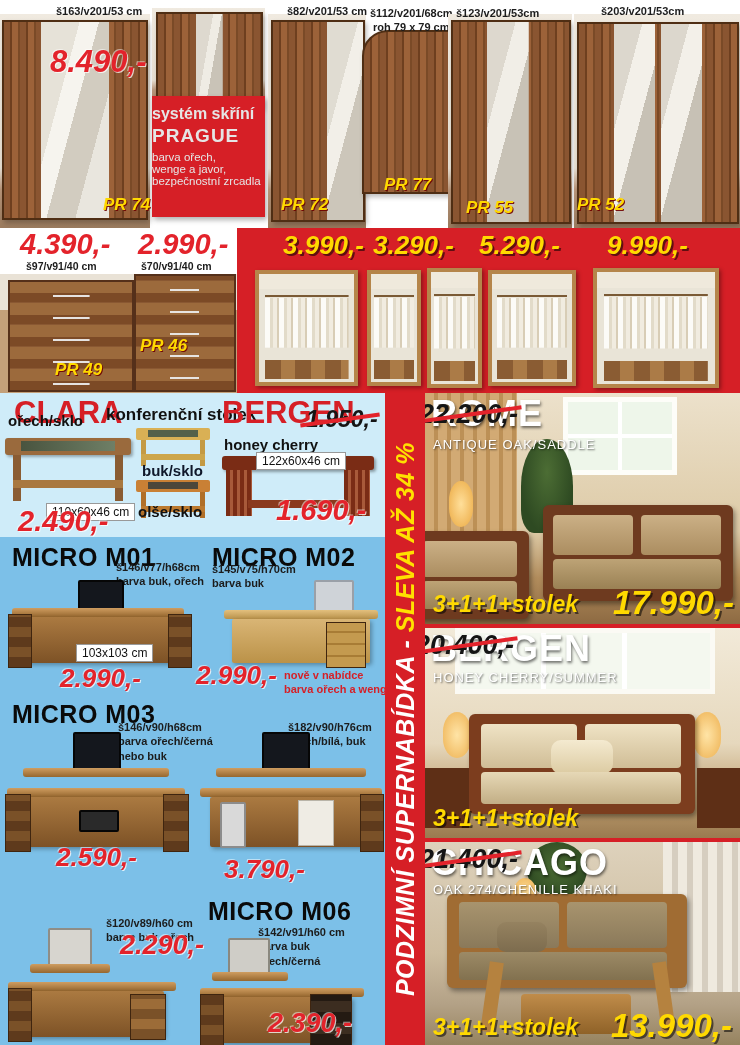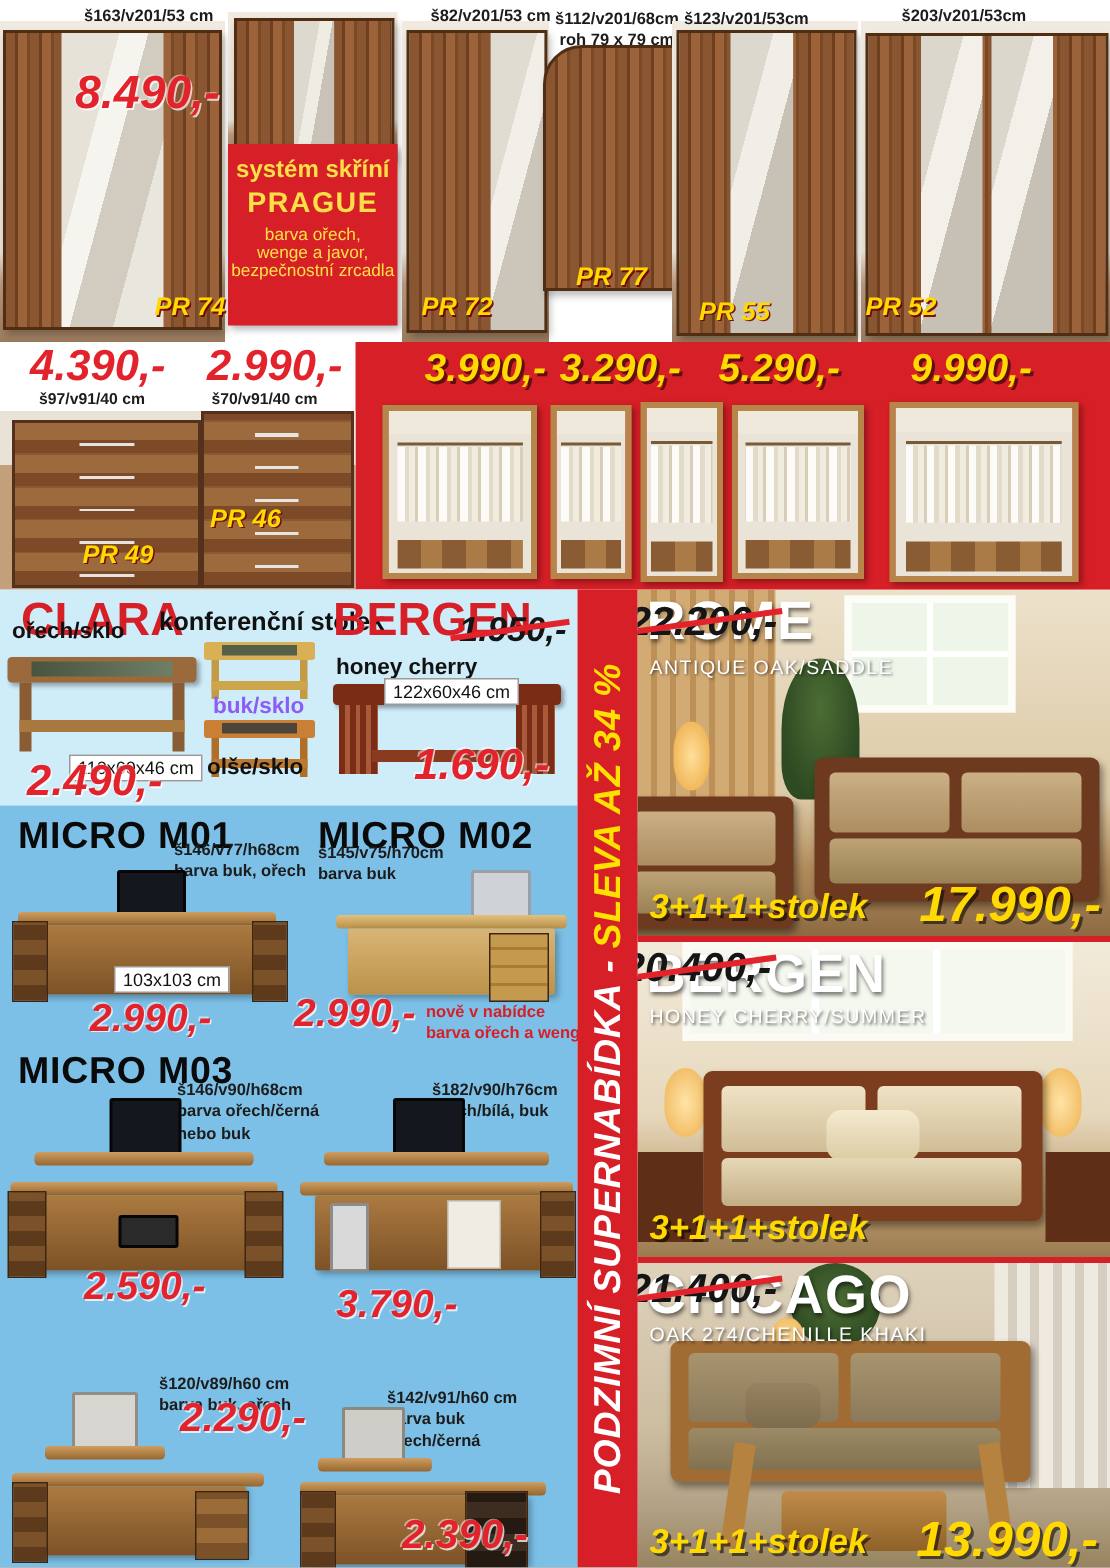--- a/index.html
+++ b/index.html
@@ -7,21 +7,21 @@
   .a{position:absolute}
   .dims{font-size:11px;font-weight:700;color:#1c1c1c;line-height:1.3}
   .pr{font-size:17px;font-weight:700;font-style:italic;color:#ffd900;text-shadow:1px 1px 0 rgba(110,0,0,.9)}
   .price-red{font-style:italic;font-weight:700;color:#e3232b;text-shadow:1px 1px 0 rgba(255,255,255,.75),-1px -1px 0 rgba(255,255,255,.5)}
   .price-yel{font-style:italic;font-weight:700;color:#ffd900;text-shadow:2px 2px 0 rgba(0,0,0,.55)}
   .struck{position:relative;display:inline-block;font-style:italic;font-weight:700;color:#151515}
   .struck::after{content:"";position:absolute;left:-8%;right:-4%;top:46%;height:4px;background:#e3232b;transform:rotate(-8deg)}
   .room{background:linear-gradient(180deg,#f0eae0 0%,#e7dfd2 72%,#b9967a 82%,#9b7b5e 100%)}
   .ward{border:2px solid #4f2e14;box-shadow:2px 3px 5px rgba(0,0,0,.25)}
   .wood-base{background:repeating-linear-gradient(90deg,#8a5531 0 6px,#6e3f1f 6px 8px,#9c6239 8px 14px,#7a4a27 14px 16px)}
-  .prague{background:#d61f26;color:#fde047;text-align:center;box-shadow:2px 3px 5px rgba(0,0,0,.3)}
+  .prague{background:#d61f26;color:#e5e5e5;text-align:left;box-shadow:2px 3px 5px rgba(0,0,0,.3)}
   .chest{border:2px solid #55301a;background:
     repeating-linear-gradient(180deg,transparent 0 13px,rgba(235,235,235,.95) 13px 15px,transparent 15px 22px) 50% 0/30% 100% no-repeat,
     repeating-linear-gradient(0deg,#7c4a26 0 9px,#9c6a3c 9px 21px,#8a5832 21px 22px)}
   .int{border:4px solid #b5854a;background:
     linear-gradient(#7a5a35,#7a5a35) 50% 20%/88% 2px no-repeat,
     repeating-linear-gradient(90deg,#fcfbf7 0 5px,#e2dbc9 5px 8px,#f1ece0 8px 12px,#d8cdb6 12px 14px) 50% 42%/88% 46% no-repeat,
     repeating-linear-gradient(90deg,#8a5c33 0 16px,#ab7b47 16px 30px) 50% 97%/88% 18% no-repeat,
     linear-gradient(180deg,#efe9dc 0 14%,#e9e4d7 14% 100%);
     box-shadow:2px 2px 4px rgba(0,0,0,.35)}
   .sizebox{background:#fff;border:1px solid #999;color:#111;font-size:12px;font-weight:400;padding:1px 5px;white-space:nowrap}
@@ -139,21 +139,21 @@
   <div class="a sizebox" style="left:46px;top:503px">110x60x46 cm</div>
   <div class="a price-red" style="left:18px;top:505px;font-size:29px">2.490,-</div>
 
   <div class="a" style="left:136px;top:424px;width:74px;height:44px">
     <div class="a" style="left:0;top:4px;width:74px;height:12px;background:#d9b055;border-radius:2px"></div>
     <div class="a" style="left:12px;top:6px;width:50px;height:7px;background:#54604a"></div>
     <div class="a" style="left:5px;top:16px;width:5px;height:26px;background:#c49a44"></div>
     <div class="a" style="left:64px;top:16px;width:5px;height:26px;background:#c49a44"></div>
     <div class="a" style="left:5px;top:30px;width:64px;height:6px;background:#cda64c"></div>
   </div>
-  <div class="a" style="left:142px;top:462px;font-size:15px;font-weight:600;color:#8b5cf6">buk/sklo</div>
+  <div class="a" style="left:142px;top:462px;font-size:15px;font-weight:600;color:#0f172a">buk/sklo</div>
 
   <div class="a" style="left:136px;top:476px;width:74px;height:46px">
     <div class="a" style="left:0;top:4px;width:74px;height:12px;background:#c98035;border-radius:2px"></div>
     <div class="a" style="left:12px;top:6px;width:50px;height:7px;background:#4c463a"></div>
     <div class="a" style="left:5px;top:16px;width:5px;height:26px;background:#b06f28"></div>
     <div class="a" style="left:64px;top:16px;width:5px;height:26px;background:#b06f28"></div>
     <div class="a" style="left:5px;top:30px;width:64px;height:6px;background:#bc7a30"></div>
   </div>
   <div class="a" style="left:138px;top:503px;font-size:15px;font-weight:600;color:#111">olše/sklo</div>
 
@@ -240,20 +240,21 @@
   <div class="a price-red" style="left:120px;top:930px;font-size:27px">2.290,-</div>
   <div class="a" style="left:8px;top:928px;width:170px;height:112px">
     <div class="mn" style="left:40px;top:0;width:40px;height:34px;background:#d7d5cf;border-color:#8f8d86"></div>
     <div class="dt" style="left:22px;top:36px;width:80px"></div>
     <div class="dt" style="left:0;top:54px;width:168px"></div>
     <div class="db" style="left:10px;top:63px;width:146px;height:46px"></div>
     <div class="tw" style="left:0;top:60px;width:22px;height:52px"></div>
     <div class="tw" style="left:122px;top:66px;width:34px;height:44px;background:repeating-linear-gradient(0deg,#7a5128 0 10px,#9c6c38 10px 20px)"></div>
   </div>
 
+  <div class="a mtitle" style="left:208px;top:897px">MICRO M06</div>
   <div class="a dims" style="left:258px;top:925px">
     <span>š142/v91/h60 cm</span><br>
     <span>barva buk</span><br>
     <span>ořech/černá</span>
   </div>
   <div class="a" style="left:200px;top:938px;width:168px;height:107px">
     <div class="mn" style="left:28px;top:0;width:38px;height:32px;background:#cfcdc7;border-color:#8a887f"></div>
     <div class="dt" style="left:12px;top:34px;width:76px"></div>
     <div class="dt" style="left:0;top:50px;width:164px"></div>
     <div class="db" style="left:8px;top:59px;width:144px;height:46px"></div>

